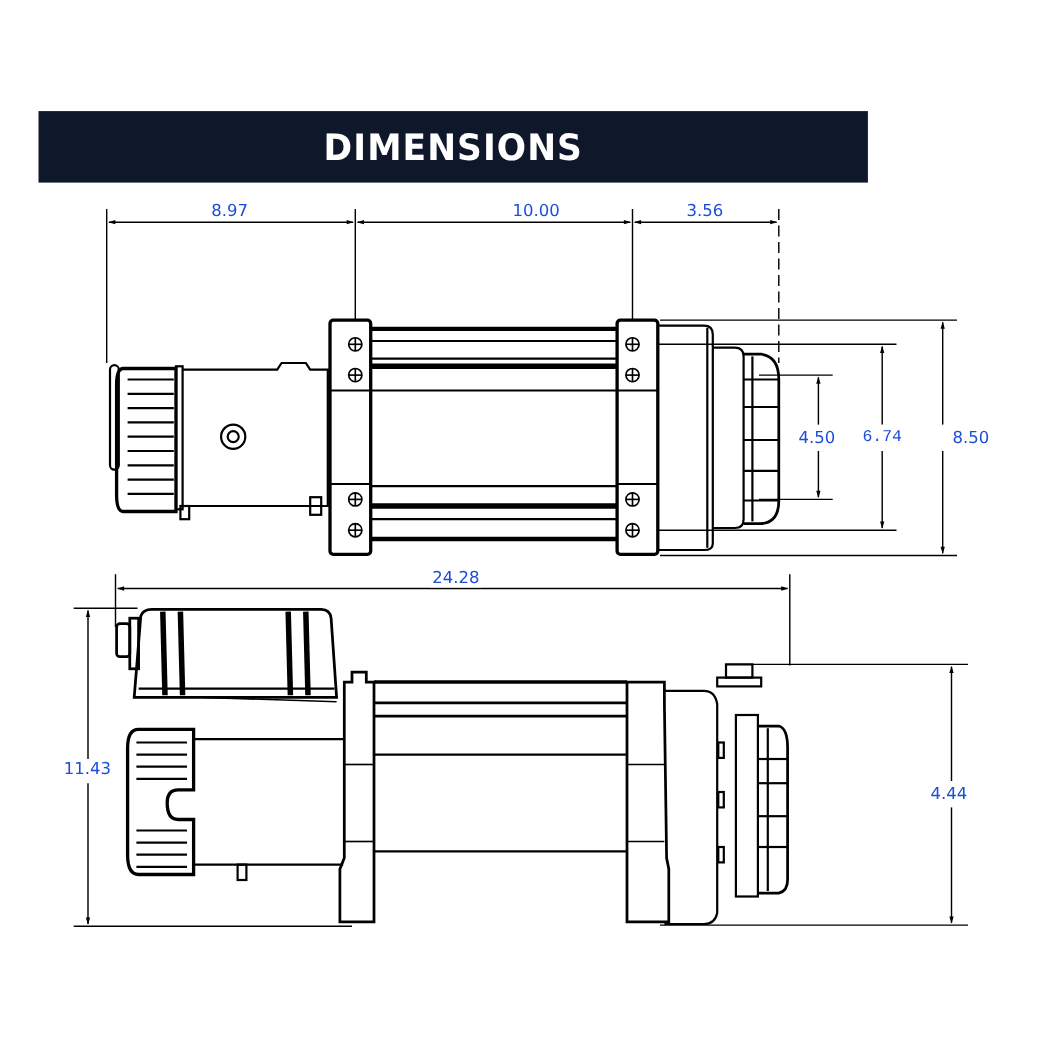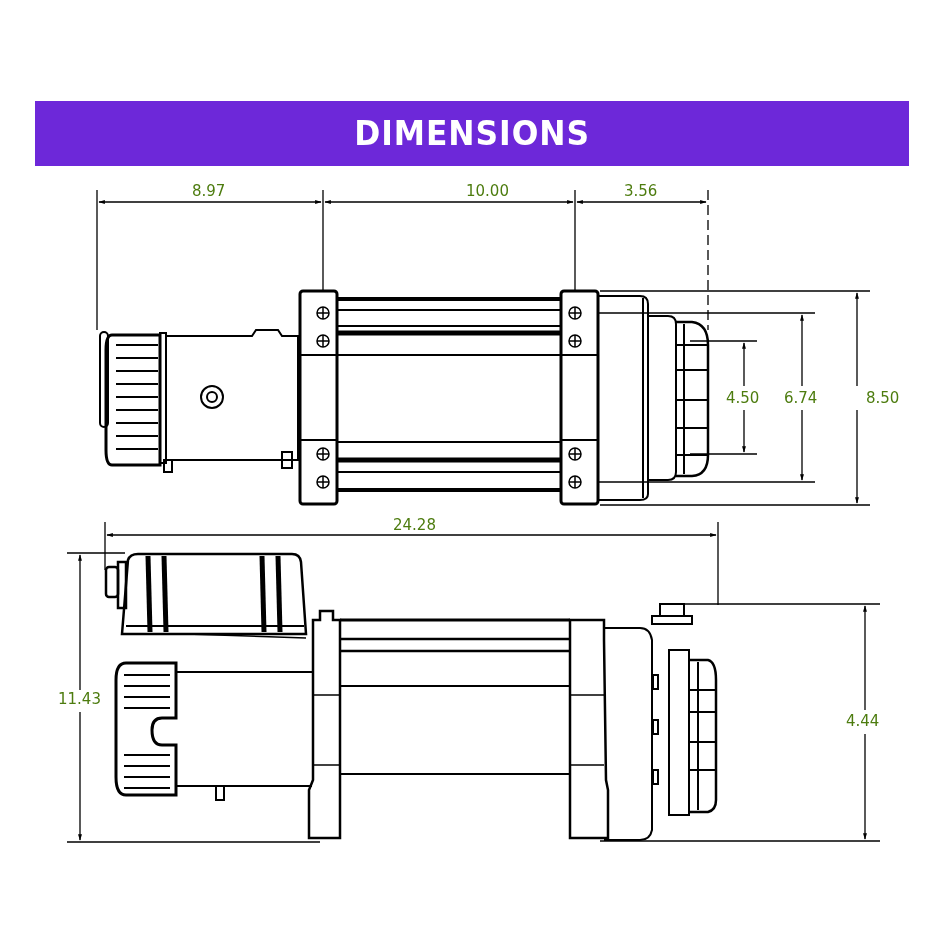--- a/index.html
+++ b/index.html
@@ -1,20 +1,20 @@
 <!DOCTYPE html>
 <html><head>
 <meta charset="utf-8">
 <style>
   html, body { margin:0; padding:0; background:#ffffff; }
   body { width:944px; height:944px; position:relative; overflow:hidden; font-family:"DejaVu Sans", sans-serif; }
-  .banner { position:absolute; left:35px; top:101px; width:874px; height:65px; background:#6d28d9; display:flex; align-items:center; justify-content:center; }
+  .banner { position:absolute; left:35px; top:101px; width:754px; height:65px; background:#0f172a; display:flex; align-items:center; justify-content:center; }
   .banner-title { color:#ffffff; font-family:"DejaVu Sans", sans-serif; font-weight:bold; font-size:33px; letter-spacing:1px; transform:scaleX(0.95); }
   svg.drawing { position:absolute; left:0; top:0; }
-  .dim { position:absolute; font-family:"DejaVu Sans", sans-serif; font-size:15px; color:#4d7c0f; background:#fff; padding:0 2px; line-height:18px; }
+  .dim { position:absolute; font-family:"DejaVu Sans", sans-serif; font-size:15px; color:#1d4ed8; background:#fff; padding:0 2px; line-height:18px; }
 </style>
 </head>
 <body>
 
 <div class="banner">
   <span class="banner-title">DIMENSIONS</span>
 </div>
 
 <svg class="drawing" width="944" height="944" viewBox="0 0 944 944" xmlns="http://www.w3.org/2000/svg">
   <defs>
@@ -224,18 +224,18 @@
       <rect x="653" y="770" width="5" height="14"></rect>
     </g>
   </g>
 </svg>
 
 <span class="dim" style="left:190px;top:182px;">8.97</span>
 <span class="dim" style="left:426px;top:182px;margin-left:38px;">10.00</span>
 <span class="dim" style="left:622px;top:182px;">3.56</span>
 
 <span class="dim" style="left:724px;top:389px;text-align:center;">4.50</span>
-<span class="dim" style="left:782px;top:389px;">6.74</span>
+<span class="dim" style="left:782px;top:389px;font-family:Liberation Mono, monospace;">6.74</span>
 <span class="dim" style="left:836px;top:389px;margin-left:28px;">8.50</span>
 
 <span class="dim" style="left:391px;top:516px;">24.28</span>
 <span class="dim" style="left:56px;top:690px;">11.43</span>
 <span class="dim" style="left:844px;top:712px;">4.44</span>
 
 </body></html>

